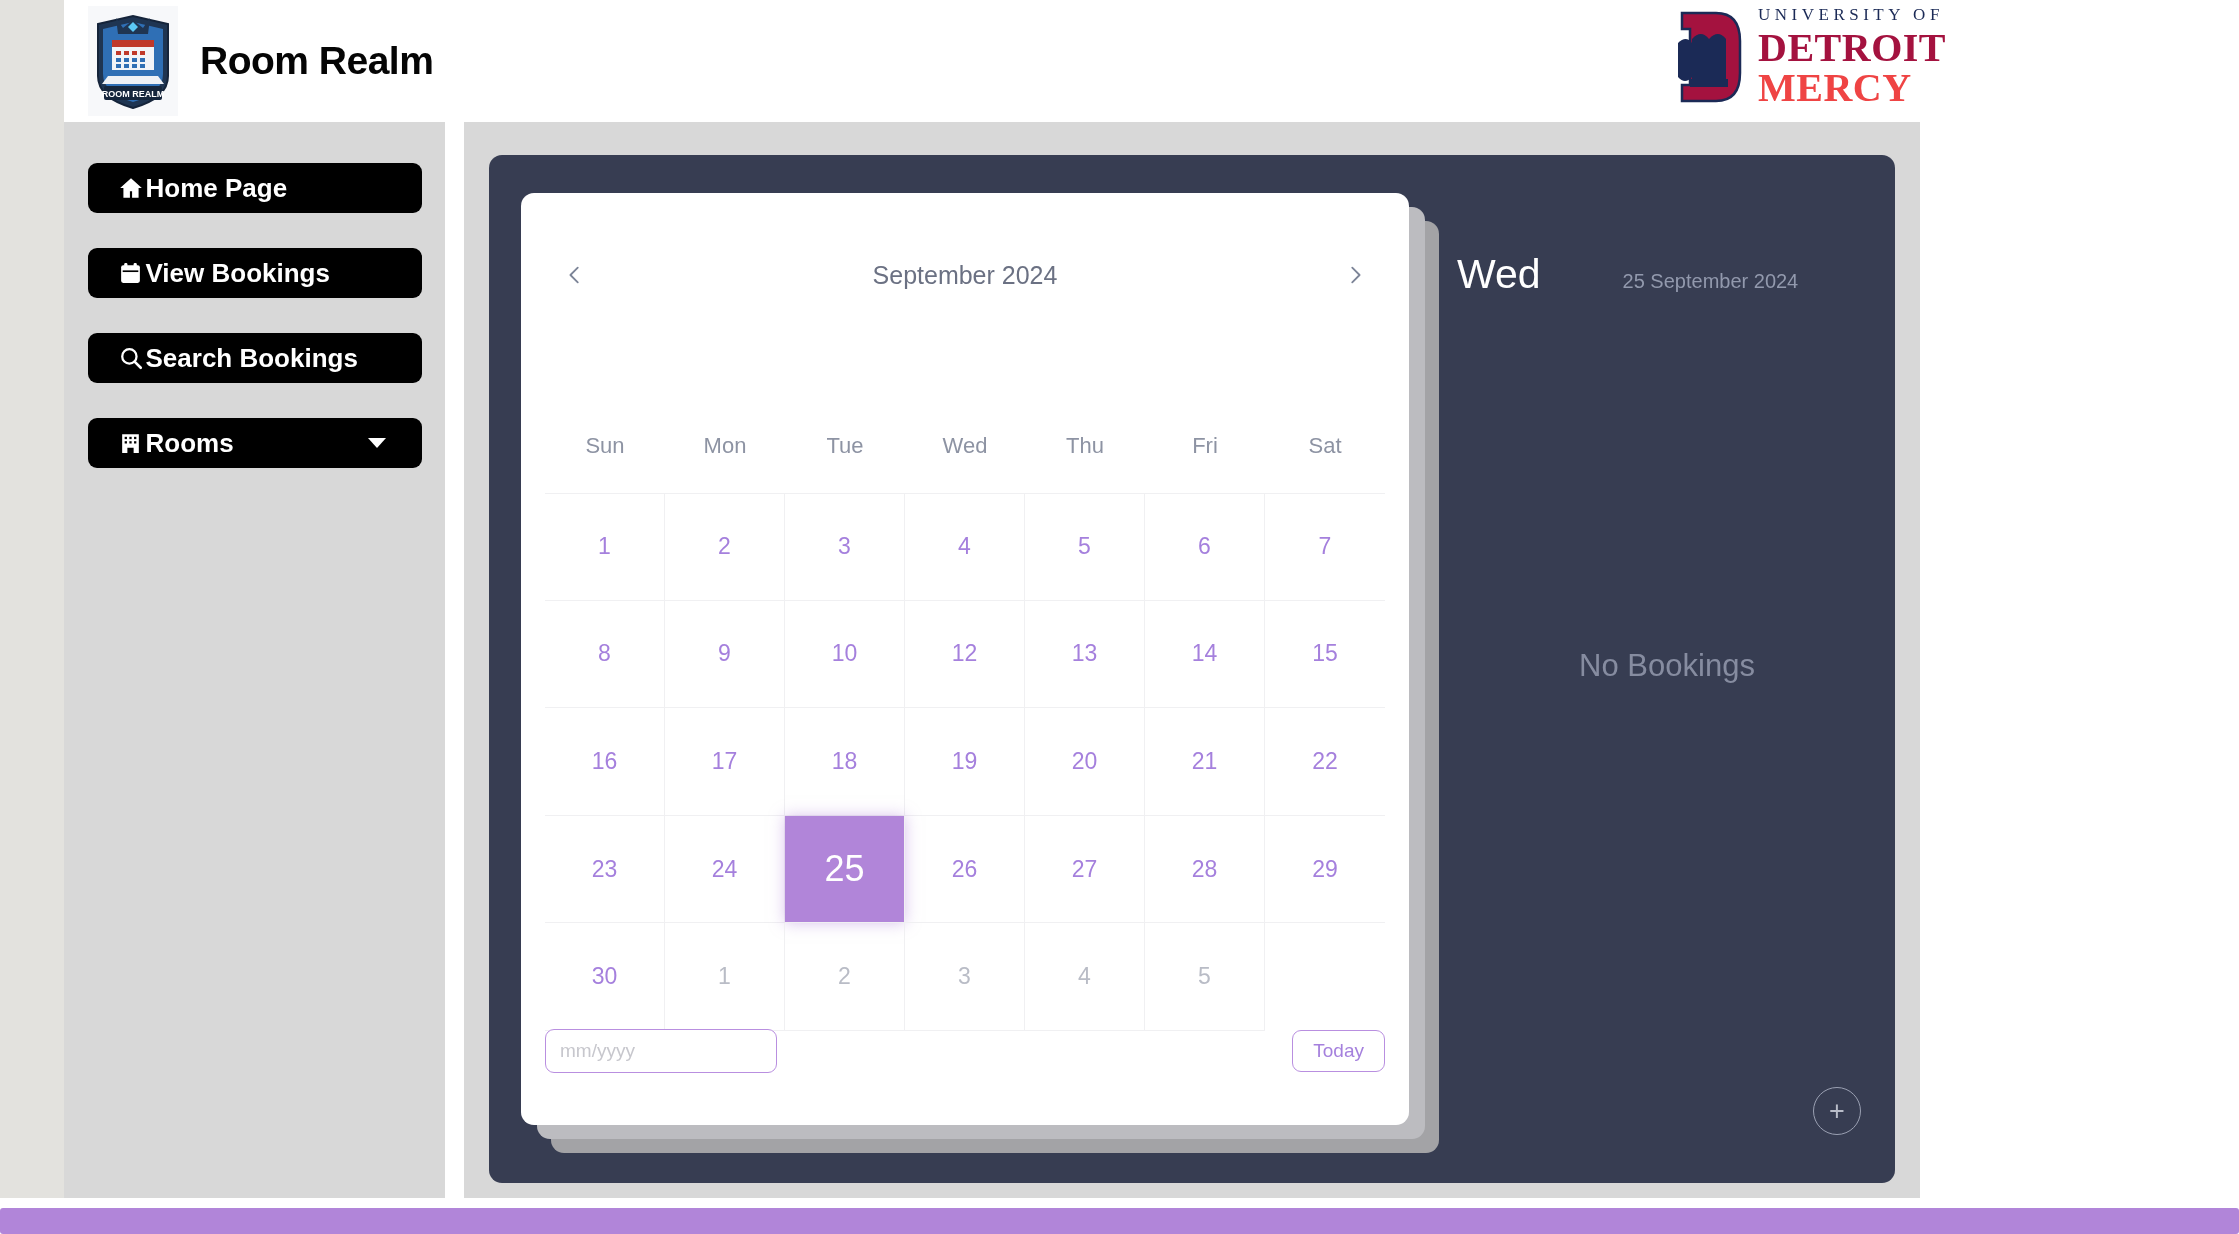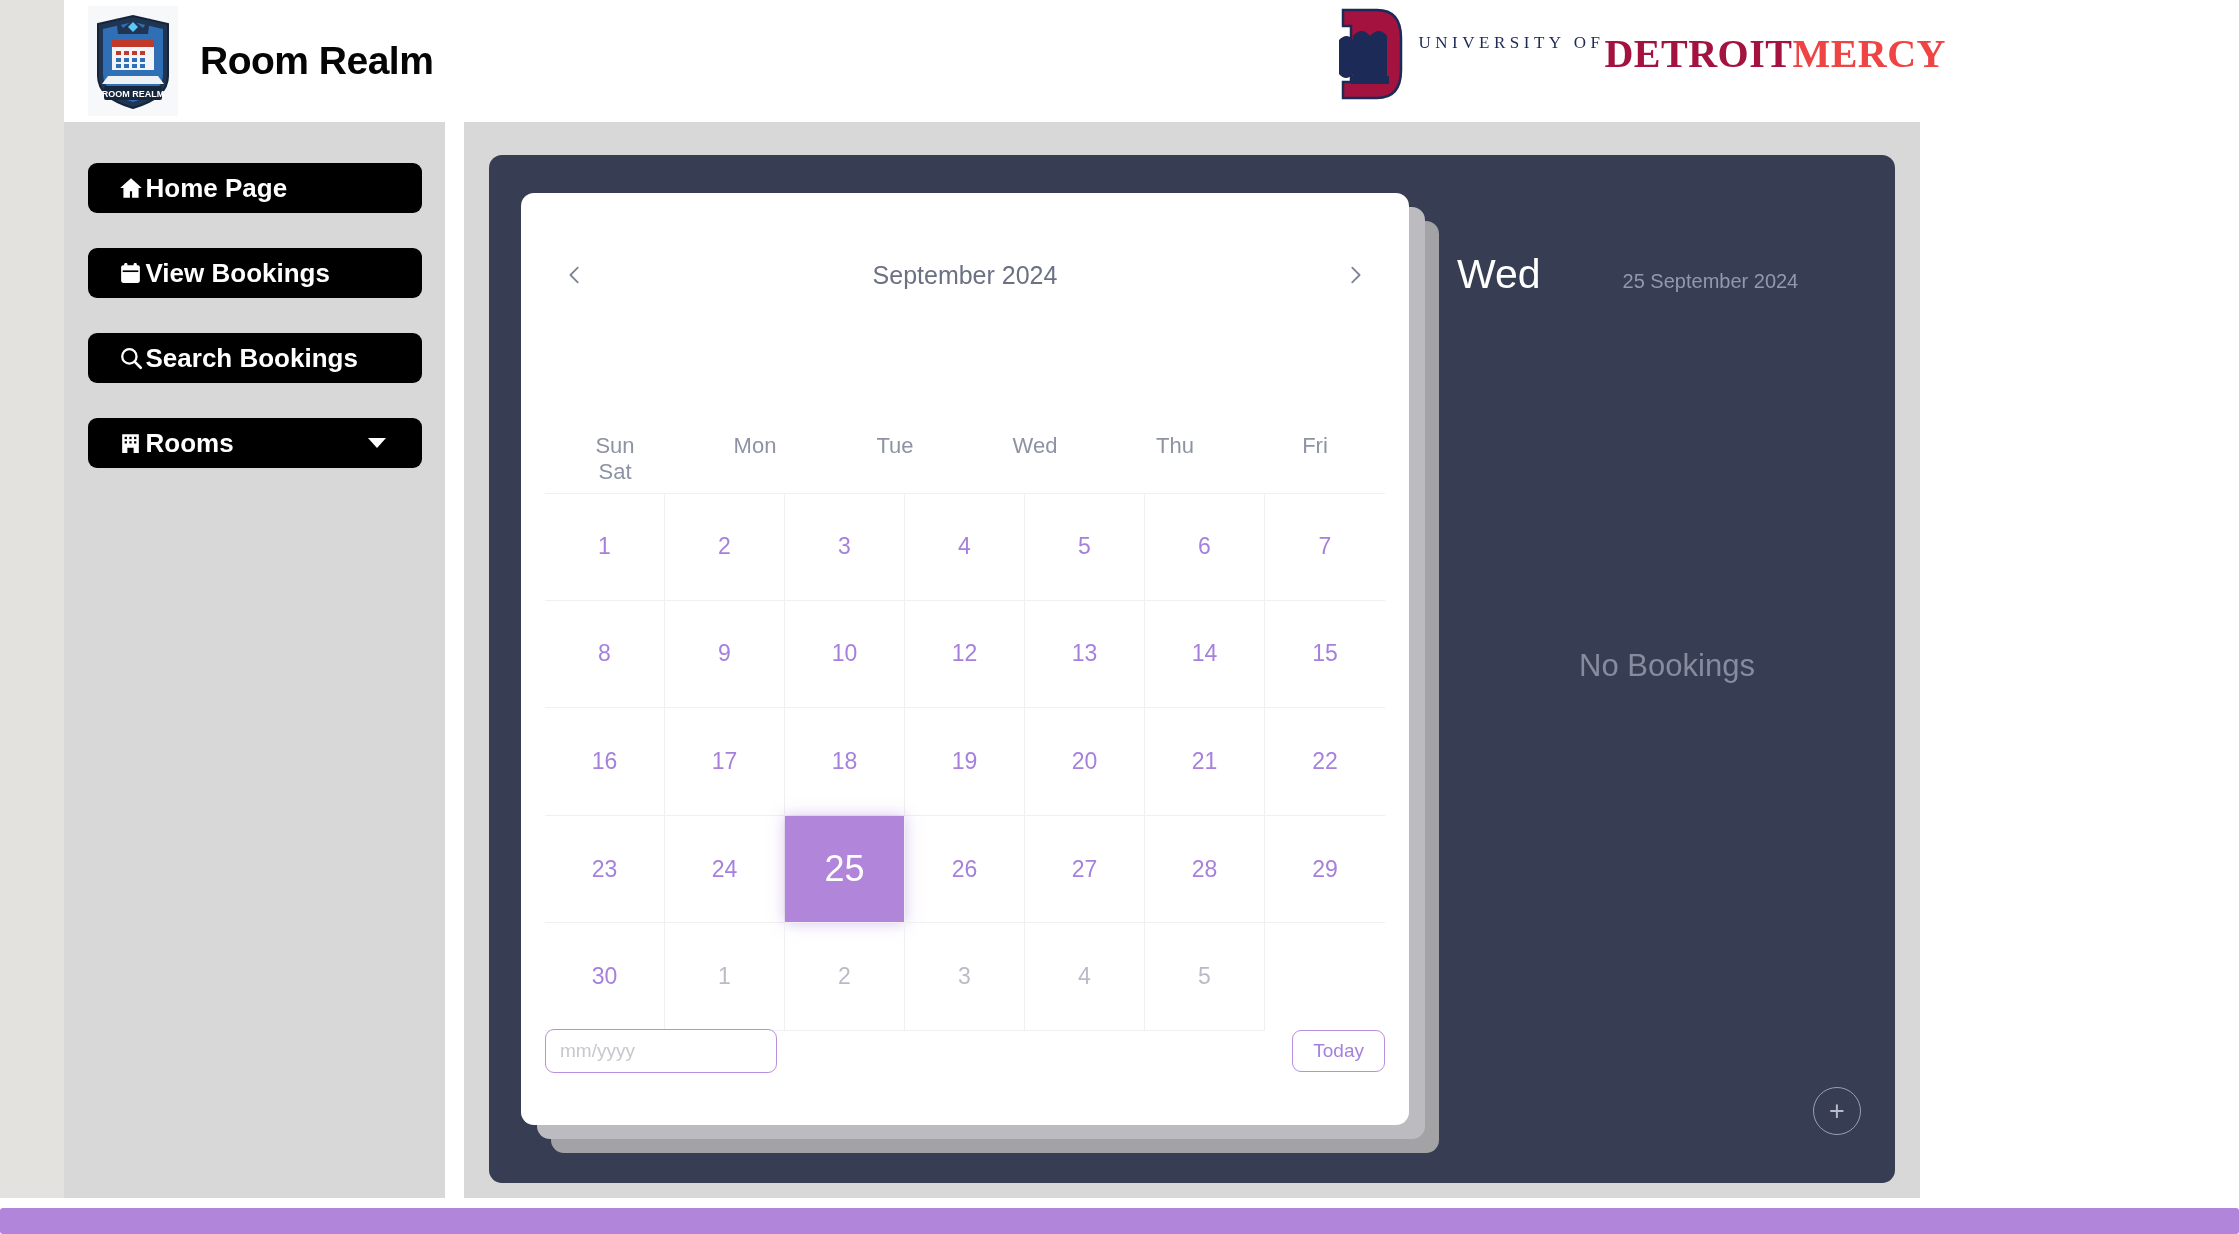--- a/index.html
+++ b/index.html
@@ -27,21 +27,21 @@
     position: absolute; left: 6px; top: 8px; width: 78px; height: 96px;
   }
   .brand-title {
     font-size: 39px; font-weight: bold; color: #050505; letter-spacing: -0.5px;
   }
   .udm-logo {
     position: absolute; right: 293px; top: 6px;
     display: flex; align-items: center; gap: 14px;
   }
   .udm-mark { width: 70px; height: 96px; }
-  .udm-words { display: flex; flex-direction: row; line-height: 1; }
+  .udm-words { display: flex; flex-direction: column; line-height: 1; }
   .udm-univ {
     font-family: "Liberation Serif", serif;
     font-size: 17px; letter-spacing: 4.5px; color: #1b2a56; margin-bottom: 5px;
   }
   .udm-detroit {
     font-family: "Liberation Serif", serif;
     font-size: 40px; font-weight: bold; color: #a4123f; letter-spacing: 0.5px;
   }
   .udm-mercy {
     font-family: "Liberation Serif", serif;
@@ -124,21 +124,21 @@
     width: 44px; height: 44px; cursor: pointer;
     display: flex; align-items: center; justify-content: center;
   }
   .chev-left { left: 32px; }
   .chev-right { right: 32px; }
   .chev svg { stroke: #7c8497; }
 
   
   .weekdays {
     position: absolute; left: 24px; top: 240px; width: 840px;
-    display: grid; grid-template-columns: repeat(6, 1fr);
+    display: grid; grid-template-columns: repeat(7, 1fr);
   }
   .weekday {
     text-align: center; font-size: 22px; color: #8d93a3;
   }
 
   
   .daygrid {
     position: absolute; left: 24px; top: 300px;
     width: 840px; height: 538px;
     display: grid;

